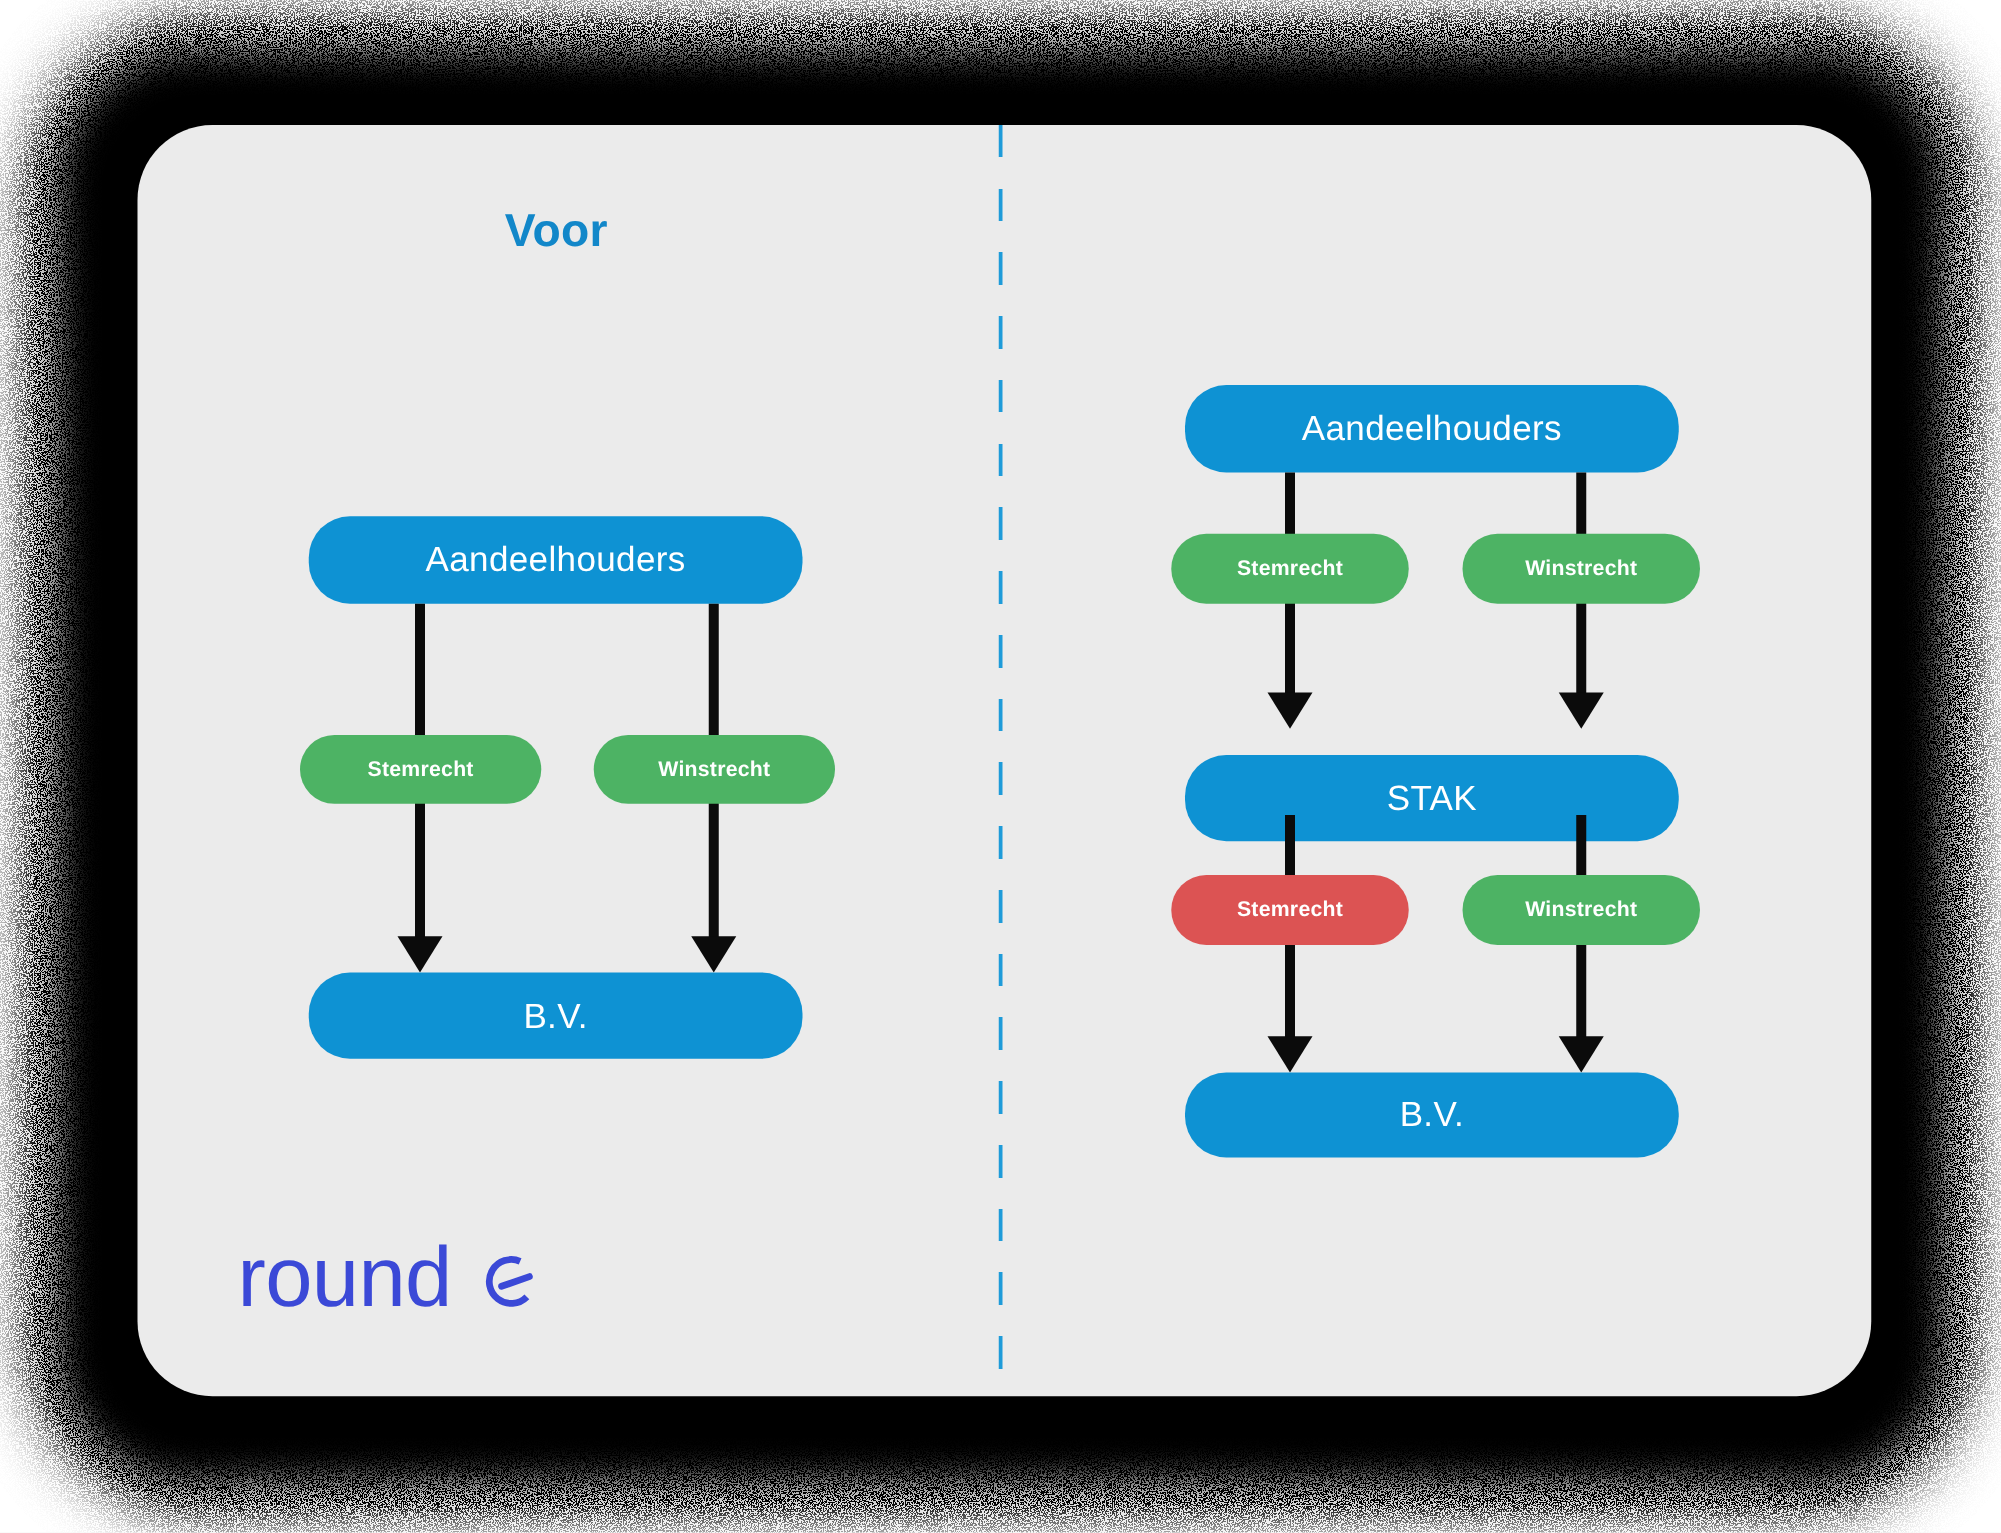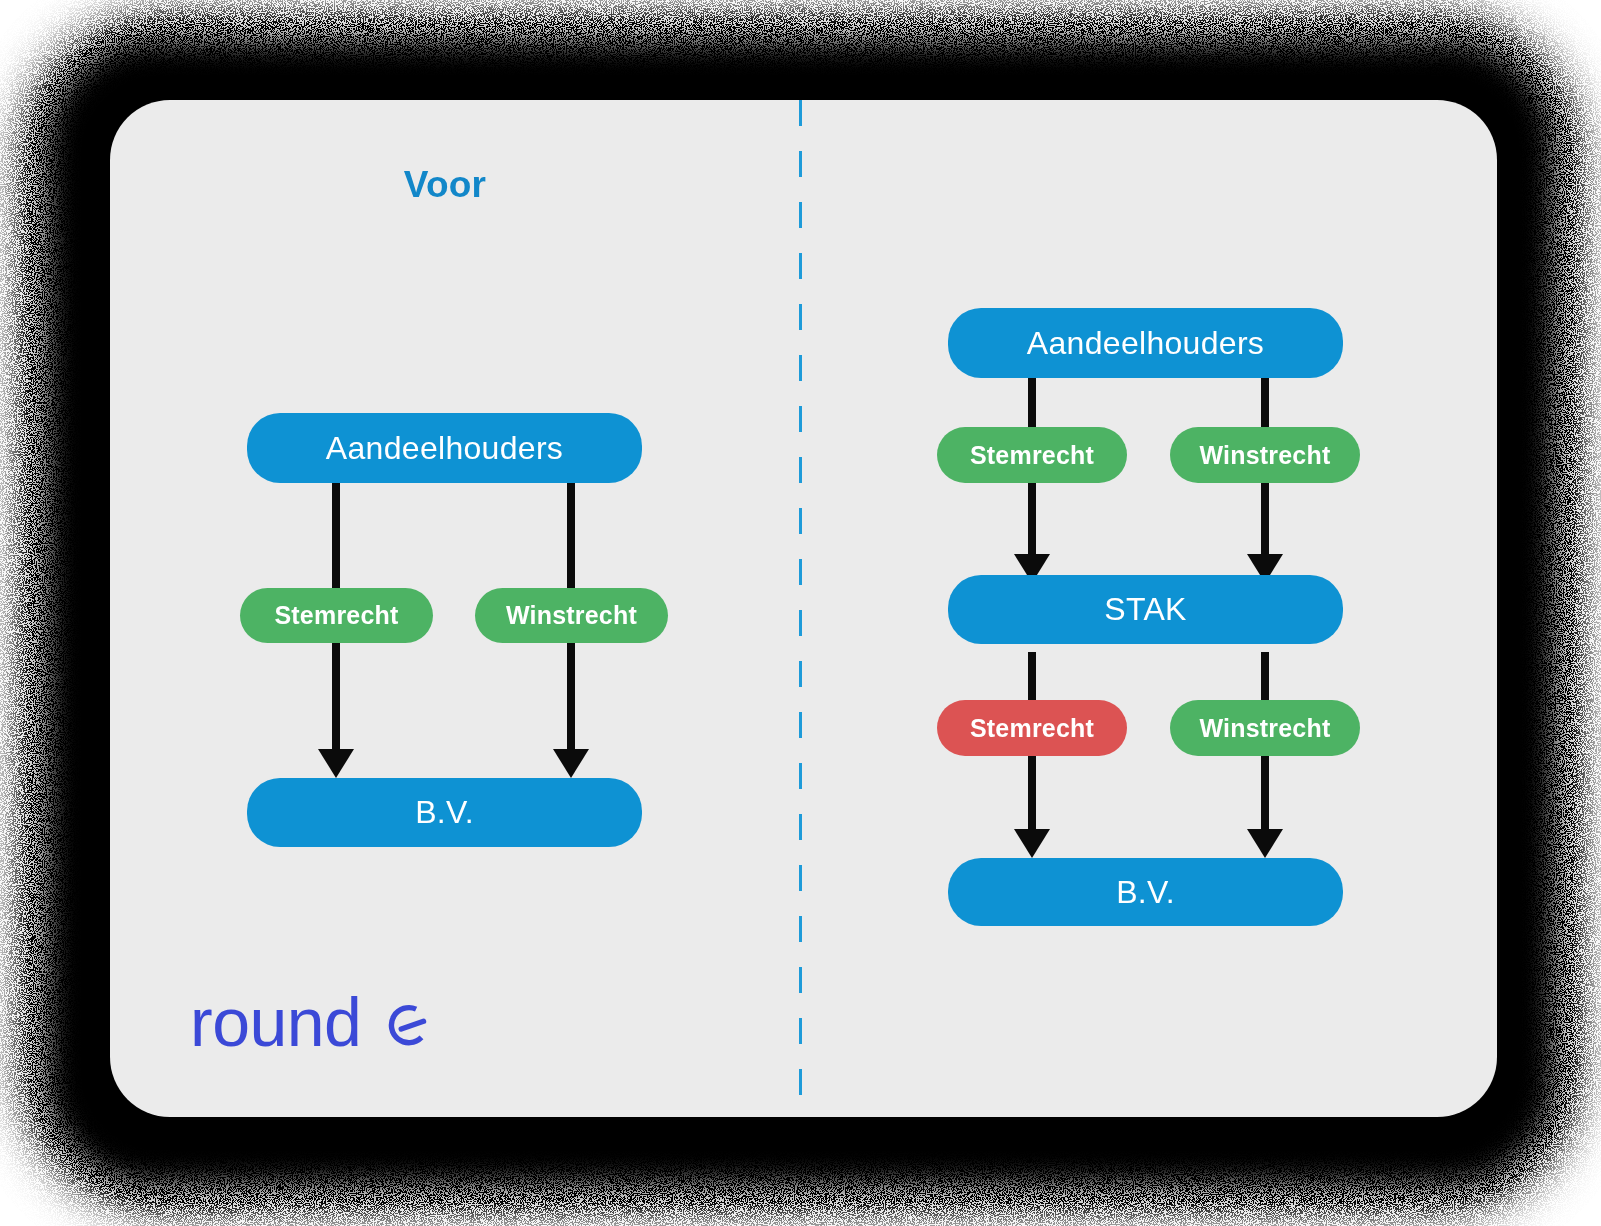--- a/index.html
+++ b/index.html
@@ -20,25 +20,25 @@
   .heading{
     position:absolute;margin:0;width:400px;text-align:center;
     font-size:37px;font-weight:700;color:var(--heading-blue,#1287c9);
     letter-spacing:0.2px;
   }
   .heading.voor{left:135px;top:64px;}
   .heading.na{left:836px;top:64px;}
   .node{
     position:absolute;display:flex;align-items:center;justify-content:center;
     background:var(--node-blue,#0e92d3);border-radius:33px;
-    color:#ffffff;font-size:32px;font-weight:400;letter-spacing:0.3px;
+    color:#ffffff;font-size:28px;font-weight:400;letter-spacing:0.3px;
   }
   .pill{
     position:absolute;display:flex;align-items:center;justify-content:center;
-    border-radius:28px;color:#ffffff;font-size:25px;font-weight:700;letter-spacing:0.2px;
+    border-radius:28px;color:#ffffff;font-size:17px;font-weight:700;letter-spacing:0.2px;
   }
   .pill.green{background:var(--pill-green,#4db364);}
   .pill.red{background:var(--pill-red,#dc5353);}
   .aline{position:absolute;width:8px;background:var(--arrow-black,#0b0b0b);}
   .ahead{
     position:absolute;width:0;height:0;
     border-left:18px solid transparent;border-right:18px solid transparent;
     border-top:29px solid var(--arrow-black,#0b0b0b);
   }
   
@@ -51,21 +51,21 @@
   .l-head2{left:443px;top:649px;}
   .l-bottom{left:137px;top:678px;width:395px;height:69px;}
   
   .r-top{left:838px;top:208px;width:395px;height:70px;}
   .r-line1a{left:918px;top:278px;height:178px;}
   .r-line2a{left:1151px;top:278px;height:178px;}
   .r-pill1a{left:827px;top:327px;width:190px;height:56px;}
   .r-pill2a{left:1060px;top:327px;width:190px;height:56px;}
   .r-head1a{left:904px;top:454px;}
   .r-head2a{left:1137px;top:454px;}
-  .r-stak{left:838px;top:475px;width:395px;height:69px;}
+  .r-stak{left:838px;top:504px;width:395px;height:69px;}
   .r-line1b{left:918px;top:552px;height:178px;}
   .r-line2b{left:1151px;top:552px;height:178px;}
   .r-pill1b{left:827px;top:600px;width:190px;height:56px;}
   .r-pill2b{left:1060px;top:600px;width:190px;height:56px;}
   .r-head1b{left:904px;top:729px;}
   .r-head2b{left:1137px;top:729px;}
   .r-bottom{left:838px;top:758px;width:395px;height:68px;}
   
   .logo{
     position:absolute;left:80px;top:888px;display:flex;align-items:center;

